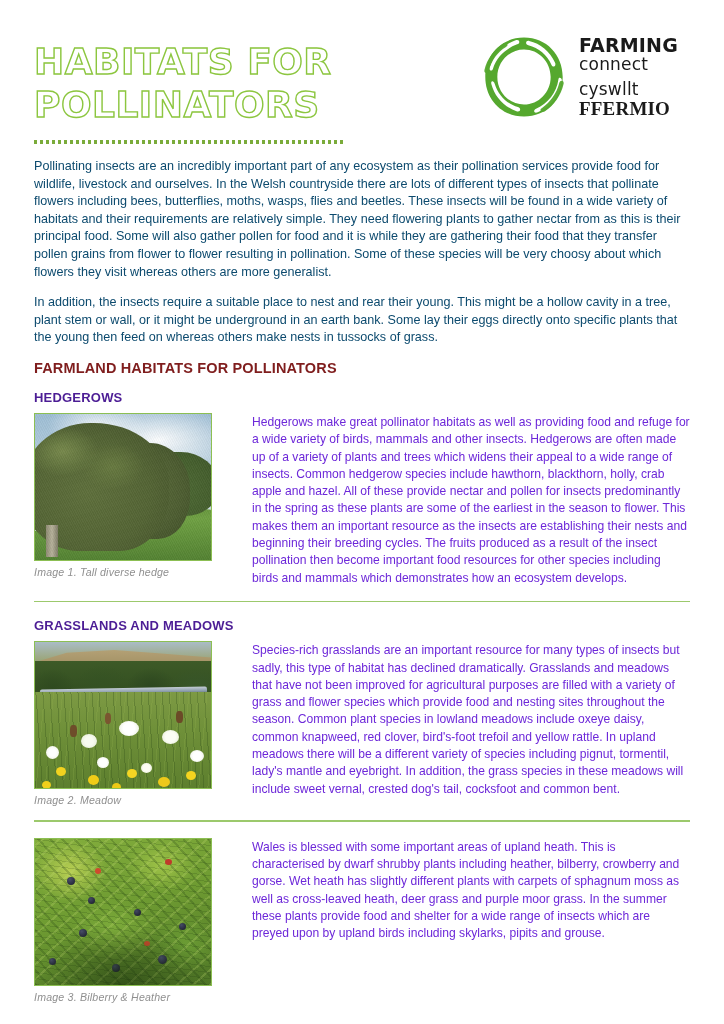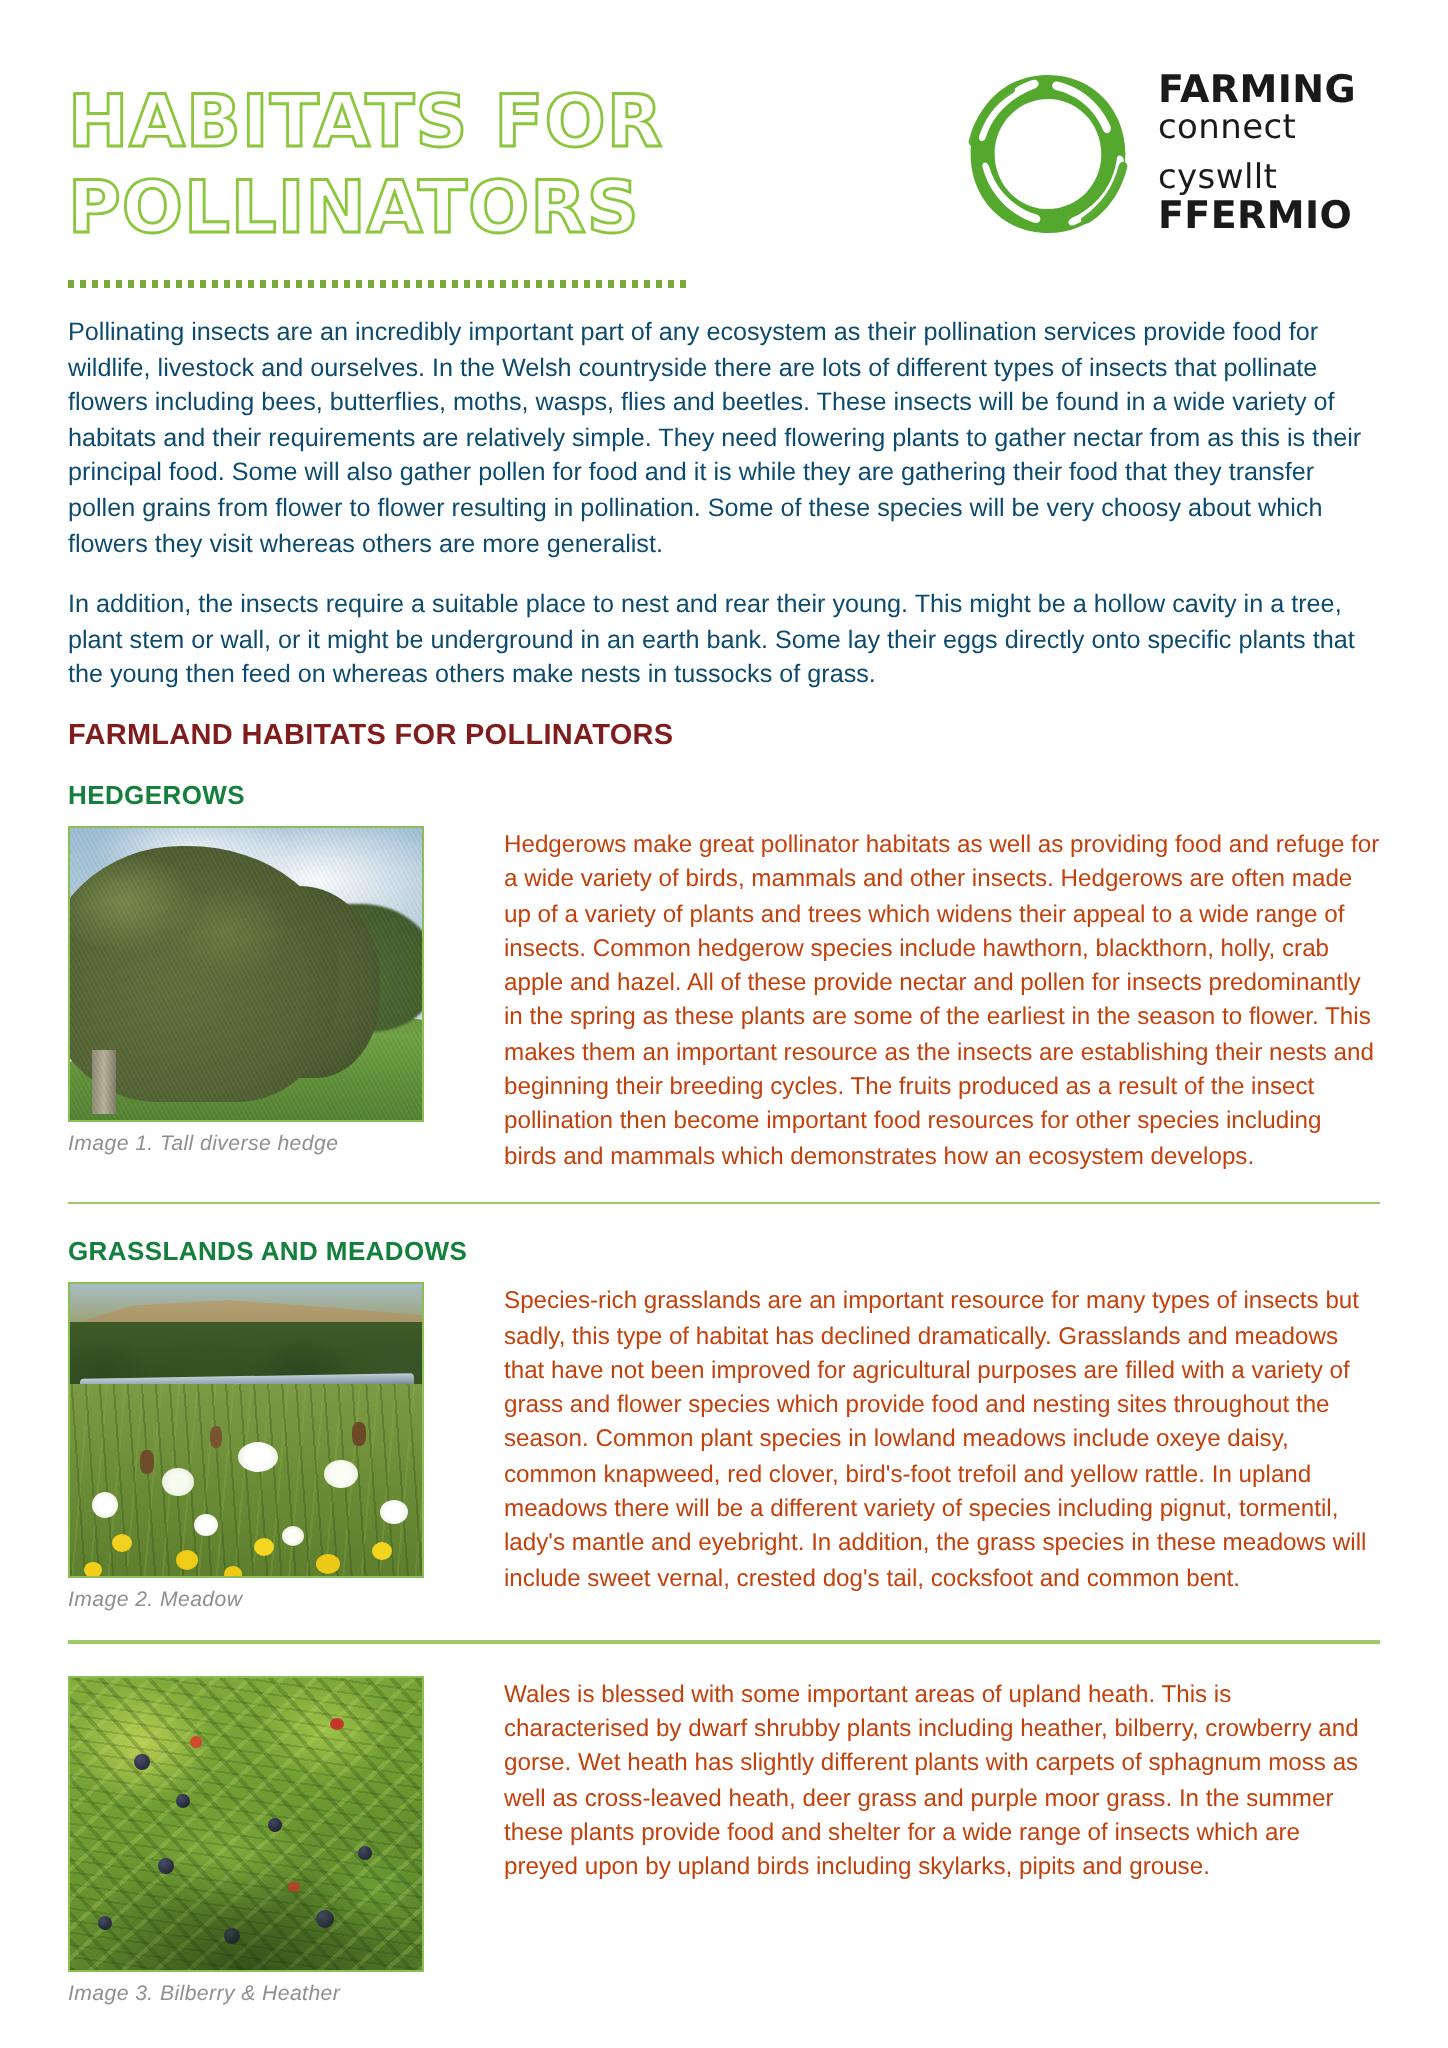--- a/index.html
+++ b/index.html
@@ -65,21 +65,21 @@
   .logo-mark { width: 86px; height: 86px; flex: none; }
 
   .logo-text {
     line-height: 1.03;
     color: #1a1a1a;
     font-family: "DejaVu Sans", sans-serif;
   }
   .logo-l1 { font-size: 19px; font-weight: 700; letter-spacing: .2px; }
   .logo-l2 { font-size: 17px; font-weight: 400; letter-spacing: .2px; }
   .logo-l3 { font-size: 17px; font-weight: 400; letter-spacing: .2px; margin-top: 8px; }
-  .logo-l4 { font-size: 19px; font-weight: 700; letter-spacing: .2px; }
+  .logo-l4 { font-size: 19px; font-weight: 700; letter-spacing: .2px; font-family: Liberation Serif, serif; }
 
   
   .intro {
     margin-top: 18px;
   }
 
   .para {
     font-size: 12.6px;
     line-height: 17.6px;
     color: #0c4a6e;
@@ -90,21 +90,21 @@
   .section-heading {
     color: #7f1d1d;
     font-size: 14.5px;
     font-weight: 700;
     letter-spacing: .15px;
     margin-top: 8px;
     margin-bottom: 14px;
   }
 
   .sub-heading {
-    color: #15803d;
+    color: #4c1d95;
     font-size: 13px;
     font-weight: 700;
     letter-spacing: .2px;
     margin-bottom: 8px;
   }
 
   
   .habitat { margin-bottom: 4px; }
 
   .habitat-body {
@@ -128,21 +128,21 @@
     font-size: 10.6px;
     font-style: italic;
     color: #8f8f8f;
     letter-spacing: .2px;
   }
 
   .habitat-text {
     flex: 1;
     font-size: 12.1px;
     line-height: 17.3px;
-    color: #c2410c;
+    color: #6d28d9;
     padding-top: 1px;
   }
 
   .divider {
     height: 1.4px;
     background: #9cc96c;
     margin: 14px 0 16px 0;
   }
 
   

